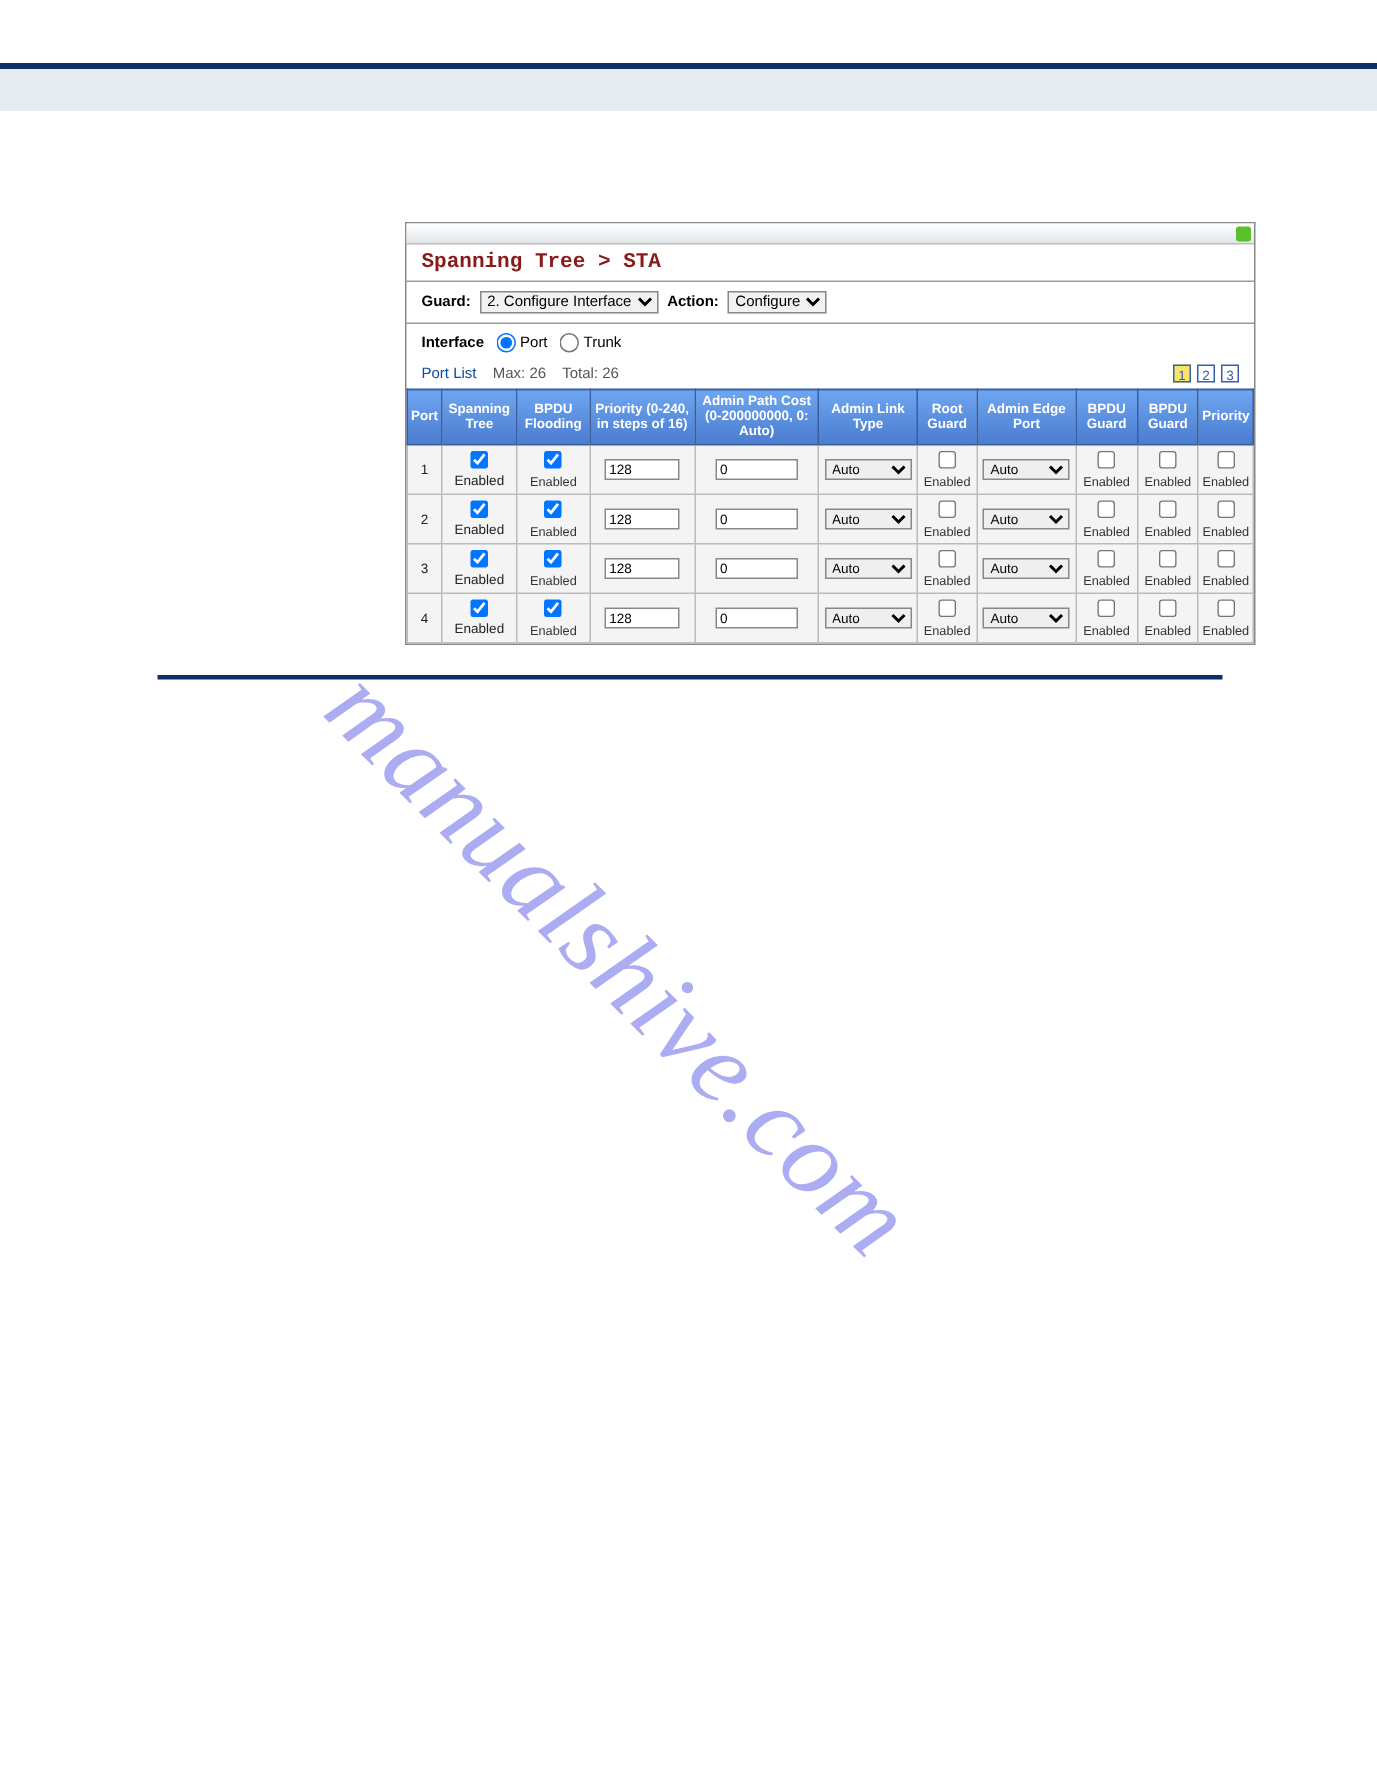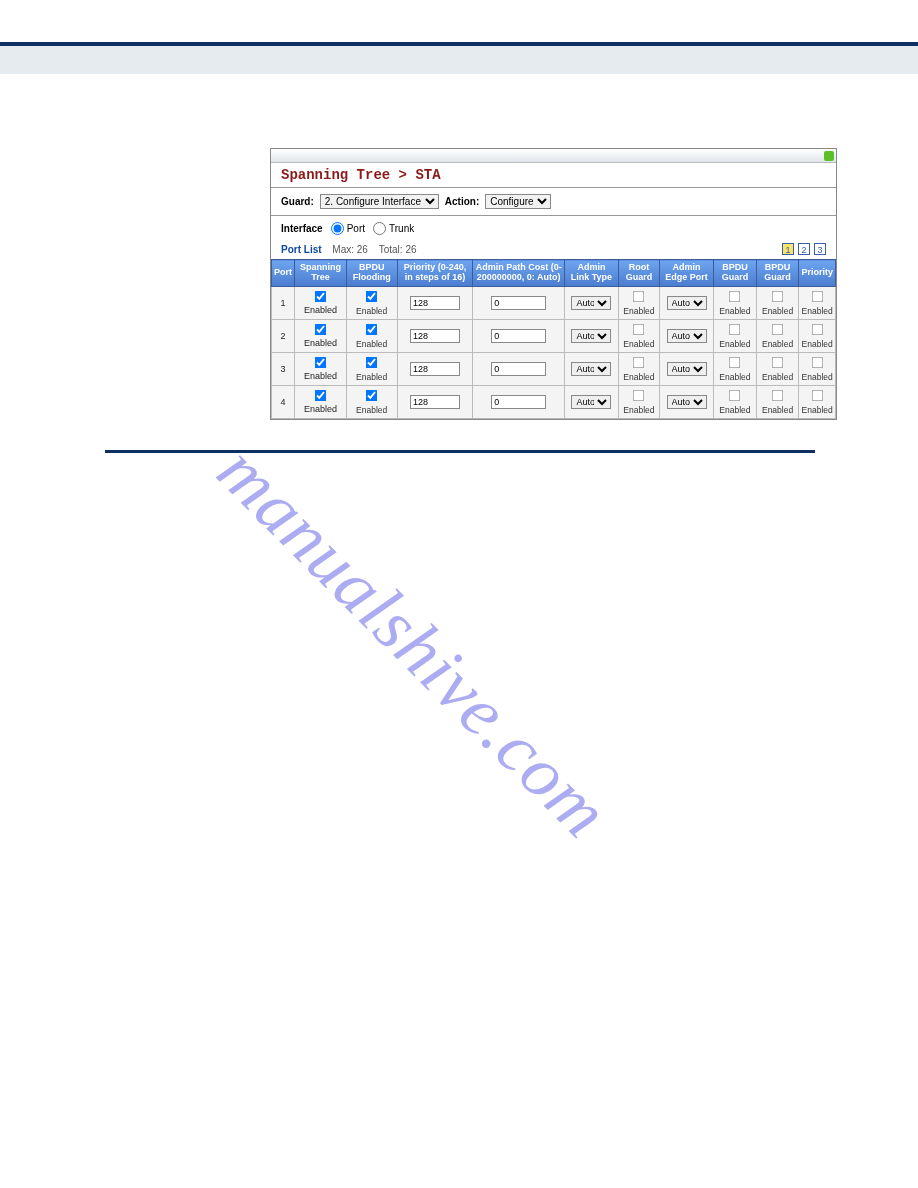--- a/index.html
+++ b/index.html
@@ -75,21 +75,21 @@
   }
   .fig-interface b { font-weight: bold; }
   .fig-interface label { display:flex; align-items:center; gap:3px; }
   .fig-listrow {
     padding: 2px 10px 4px 10px;
     font-size: 10px;
     display: flex;
     align-items: center;
     justify-content: space-between;
   }
-  .fig-listrow .pl { color: #0e4aa0; font-weight: bold; }
+  .fig-listrow .pl { color: #0e4aa0; font-weight: normal; }
   .fig-listrow .counts { color:#555; margin-left:8px; }
   .pager { display:flex; gap:4px; }
   .pager span {
     display:inline-block;
     width:12px; height:12px;
     border:1px solid #385fa8;
     font-size:9px;
     text-align:center;
     line-height:12px;
     color:#385fa8;
@@ -123,21 +123,21 @@
     width: 50px;
     font-size:9px;
     border:1px solid #888;
     padding:1px 2px;
     text-align:left;
   }
   .ptable input.wide { width:55px; }
   .ptable select {
     font-size:9px;
     border:1px solid #888;
-    width:40px;
+    width:58px;
   }
   .ptable input[type="checkbox"] {
     transform: scale(0.9);
   }
   .section-rule {
     position:absolute;
     left:105px;
     top:450px;
     width:710px;
     height:3px;

